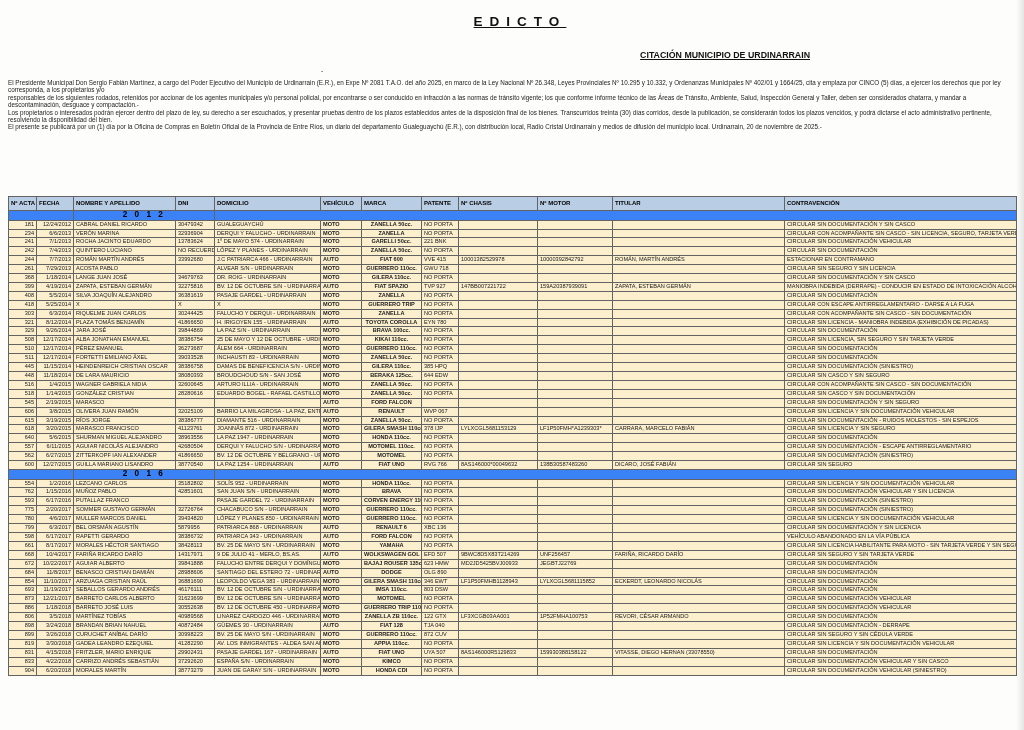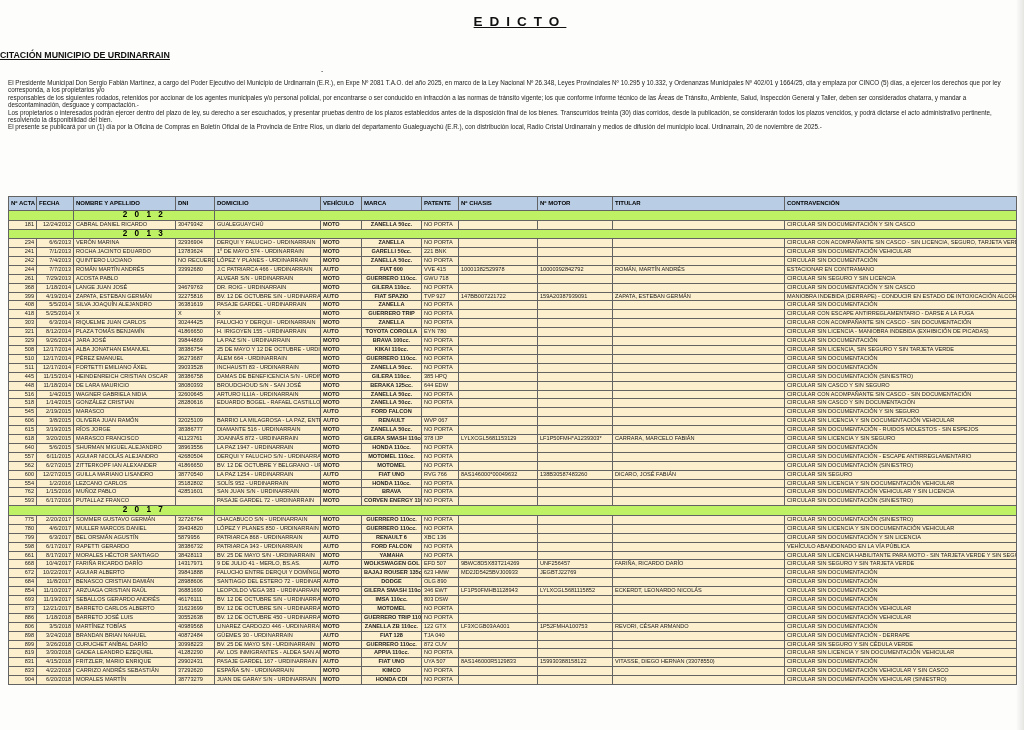--- a/index.html
+++ b/index.html
@@ -9,42 +9,42 @@
     font-family:"Liberation Sans","DejaVu Sans",sans-serif;
     -webkit-font-smoothing:antialiased;
   }
   .page{position:absolute;inset:0;}
   .title{
     position:absolute;top:14px;left:8px;width:1024px;text-align:center;
     font-size:13.5px;font-weight:bold;letter-spacing:7px;
     text-decoration:underline;color:#111;
   }
   .subtitle{
-    position:absolute;top:50px;left:0;width:873px;text-align:left;
+    position:absolute;top:50px;left:0;width:810px;text-align:right;
     font-size:8.8px;font-weight:bold;text-decoration:underline;color:#111;
   }
   .dash{position:absolute;top:67px;left:321px;font-size:7px;color:#333;}
   .intro{position:absolute;top:79px;left:8px;width:1008px;}
   .para{font-size:6.3px;line-height:7.4px;color:#1c1c1c;}
   table.acta-table{
     position:absolute;top:196px;left:8px;width:1008px;
     border-collapse:collapse;table-layout:fixed;
     font-size:5.6px;
   }
   table.acta-table td, table.acta-table th{
     border:1px solid #636363;
     padding:0 2px;white-space:nowrap;overflow:hidden;
     height:7.9px;line-height:7.9px;vertical-align:middle;
   }
   table.acta-table th{
     background:#b9cde4;font-weight:bold;font-size:6px;
     height:13px;line-height:13px;text-align:left;color:#000;
   }
   tr.record-row td{background:#fcefce;}
-  tr.year-row td{background:#bef264;height:8.6px;line-height:8.6px;}
+  tr.year-row td{background:#3b82f6;height:8.6px;line-height:8.6px;}
   td.year-label{
     font-weight:bold;font-size:8.2px;letter-spacing:2.5px;
     text-align:center;color:#000;
   }
   td.c0{text-align:right;padding-right:3px;}
   td.c1{text-align:right;padding-right:2px;}
   td.c5{font-weight:bold;}
   td.c6{font-weight:bold;text-align:center;}
   .edge{
     position:absolute;top:0;right:0;width:8px;height:730px;
@@ -110,25 +110,20 @@
           <td class="c3">30479342</td>
           <td class="c4">GUALEGUAYCHÚ</td>
           <td class="c5">MOTO</td>
           <td class="c6">ZANELLA 50cc.</td>
           <td class="c7">NO PORTA</td>
           <td class="c8"></td>
           <td class="c9"></td>
           <td class="c10"></td>
           <td class="c11">CIRCULAR SIN DOCUMENTACIÓN Y SIN CASCO</td>
         </tr>
-        <tr class="year-row">
-          <td colspan="2"></td>
-          <td colspan="2" class="year-label">2 0 1 3</td>
-          <td colspan="8"></td>
-        </tr>
         <tr class="record-row">
           <td class="c0">234</td>
           <td class="c1">6/6/2013</td>
           <td class="c2">VERÓN MARINA</td>
           <td class="c3">32936904</td>
           <td class="c4">DERQUI Y FALUCHO - URDINARRAIN</td>
           <td class="c5">MOTO</td>
           <td class="c6">ZANELLA</td>
           <td class="c7">NO PORTA</td>
           <td class="c8"></td>
@@ -493,20 +488,25 @@
           <td class="c3">38770540</td>
           <td class="c4">LA PAZ 1254 - URDINARRAIN</td>
           <td class="c5">AUTO</td>
           <td class="c6">FIAT UNO</td>
           <td class="c7">RVG 766</td>
           <td class="c8">8AS146000*00049632</td>
           <td class="c9">138B30587483260</td>
           <td class="c10">DICARO, JOSÉ FABIÁN</td>
           <td class="c11">CIRCULAR SIN SEGURO</td>
         </tr>
+        <tr class="year-row">
+          <td colspan="2"></td>
+          <td colspan="2" class="year-label">2 0 1 6</td>
+          <td colspan="8"></td>
+        </tr>
         <tr class="record-row">
           <td class="c0">554</td>
           <td class="c1">1/2/2016</td>
           <td class="c2">LEZCANO CARLOS</td>
           <td class="c3">35182802</td>
           <td class="c4">SOLÍS 952 - URDINARRAIN</td>
           <td class="c5">MOTO</td>
           <td class="c6">HONDA 110cc.</td>
           <td class="c7">NO PORTA</td>
           <td class="c8"></td>
@@ -534,25 +534,20 @@
           <td class="c2">PUTALLAZ FRANCO</td>
           <td class="c3"></td>
           <td class="c4">PASAJE GARDEL 72 - URDINARRAIN</td>
           <td class="c5">MOTO</td>
           <td class="c6">CORVEN ENERGY 110cc.</td>
           <td class="c7">NO PORTA</td>
           <td class="c8"></td>
           <td class="c9"></td>
           <td class="c10"></td>
           <td class="c11">CIRCULAR SIN DOCUMENTACIÓN (SINIESTRO)</td>
-        </tr>
-        <tr class="year-row">
-          <td colspan="2"></td>
-          <td colspan="2" class="year-label">2 0 1 7</td>
-          <td colspan="8"></td>
         </tr>
         <tr class="record-row">
           <td class="c0">775</td>
           <td class="c1">2/20/2017</td>
           <td class="c2">SOMMER GUSTAVO GERMÁN</td>
           <td class="c3">32726764</td>
           <td class="c4">CHACABUCO S/N - URDINARRAIN</td>
           <td class="c5">MOTO</td>
           <td class="c6">GUERRERO 110cc.</td>
           <td class="c7">NO PORTA</td>

